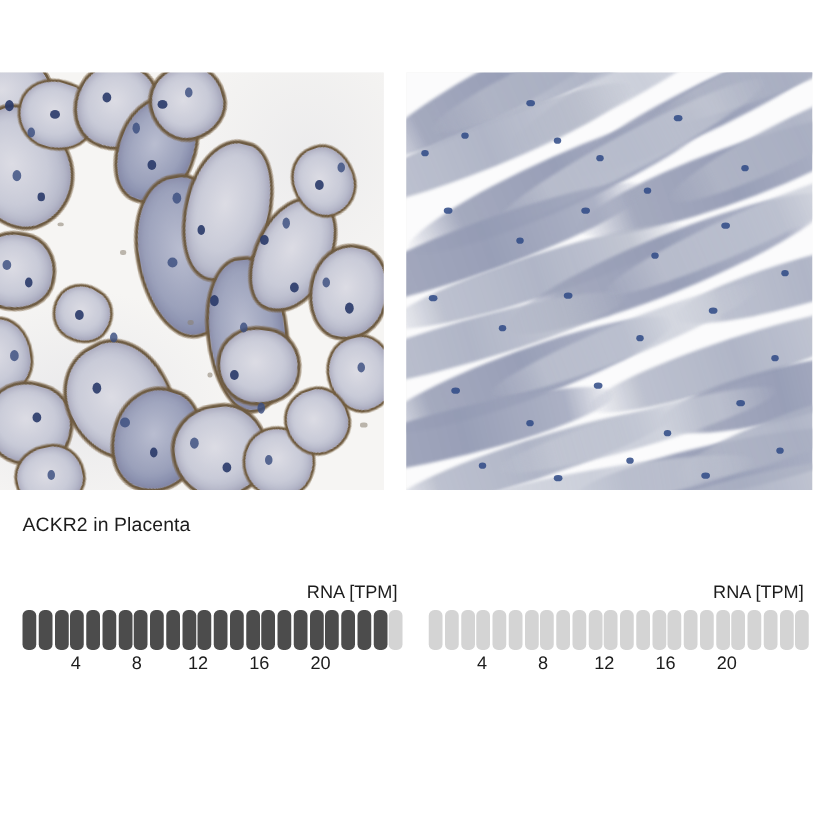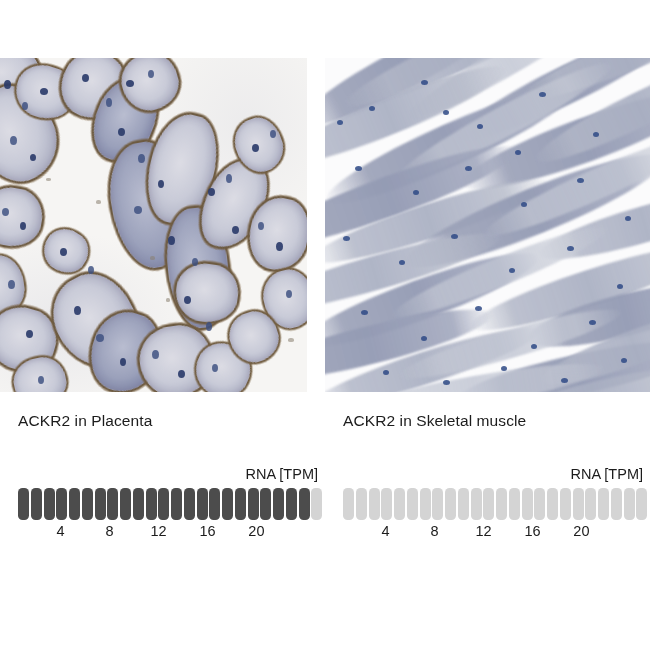--- a/index.html
+++ b/index.html
@@ -261,21 +261,20 @@
       <div class="mnuc" style="left:176px;top:308px;width:6px;height:5px;"></div>
       <div class="mnuc" style="left:236px;top:320px;width:7px;height:5px;"></div>
       <div class="mnuc" style="left:296px;top:300px;width:6px;height:5px;"></div>
       <div class="mnuc" style="left:12px;top:62px;width:6px;height:5px;"></div>
       <div class="mnuc" style="left:190px;top:92px;width:6px;height:5px;"></div>
       <div class="mnuc" style="left:118px;top:52px;width:6px;height:5px;"></div>
     </div>
   </div>
 
   <div class="caption" id="caption-left">ACKR2 in Placenta</div>
-  <div class="caption" id="caption-right">ACKR2 in Skeletal muscle</div>
 
   <div class="rna-block" id="rna-left">
     <div class="rna-label">RNA [TPM]</div>
     <div class="bar">
         <div class="seg" style="background: rgb(76, 76, 76);"></div>
         <div class="seg" style="background: rgb(76, 76, 76);"></div>
         <div class="seg" style="background: rgb(76, 76, 76);"></div>
         <div class="seg" style="background: rgb(76, 76, 76);"></div>
         <div class="seg" style="background: rgb(76, 76, 76);"></div>
         <div class="seg" style="background: rgb(76, 76, 76);"></div>

